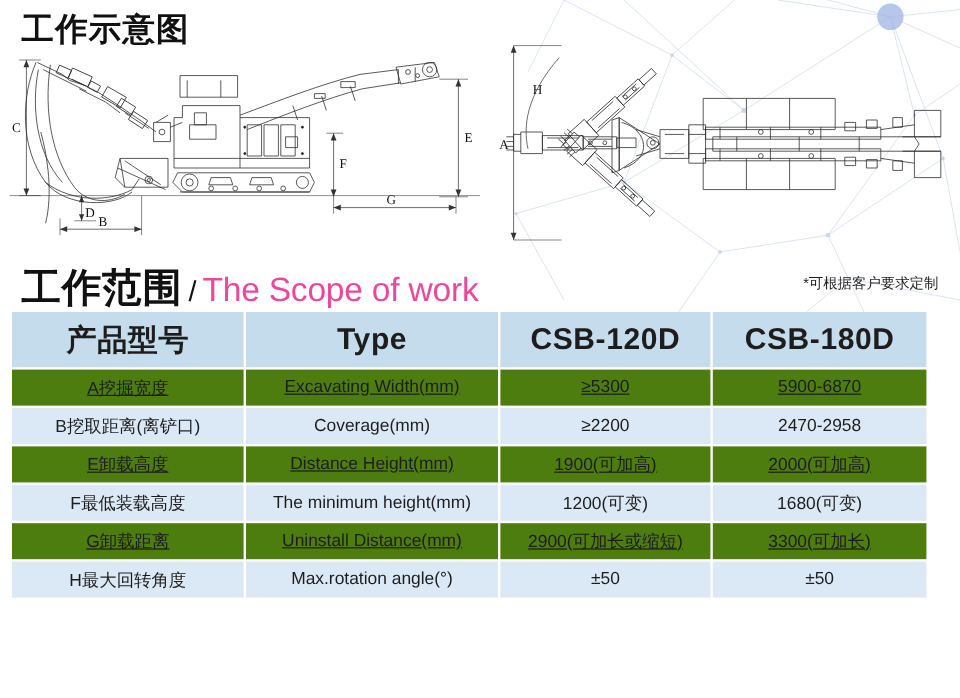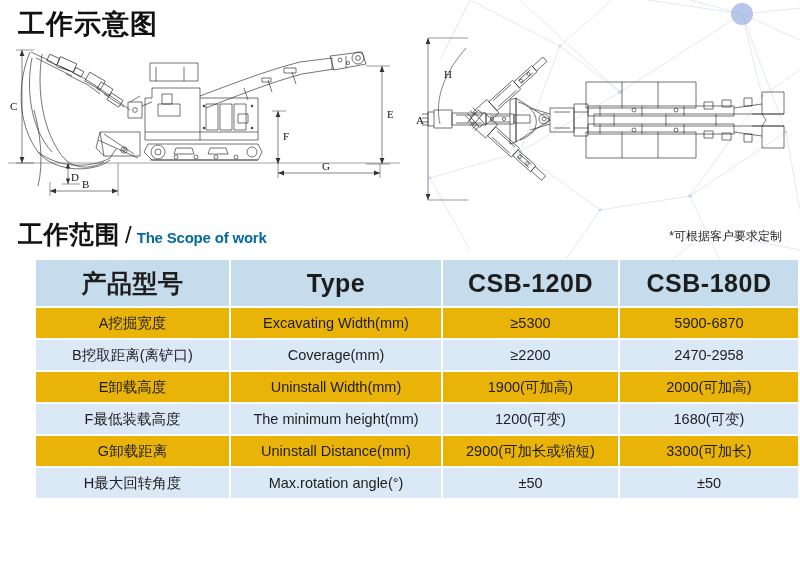--- a/index.html
+++ b/index.html
@@ -19,36 +19,36 @@
   
   .title-main{
     position:absolute;left:18px;top:6px;
     font-size:27px;font-weight:bold;letter-spacing:1px;
     color:#111;z-index:3;
   }
   .scope-head{
     position:absolute;left:18px;top:218px;z-index:3;
     white-space:nowrap;
   }
-  .scope-cn{font-size:25px;font-weight:bold;color:#111;letter-spacing:0.5px;}
+  .scope-cn{font-size:33px;font-weight:bold;color:#111;letter-spacing:0.5px;}
   .scope-sep{font-size:24px;font-weight:300;color:#111;margin:0 5px;}
-  .scope-en{font-size:15px;font-weight:bold;color:#0369a1;letter-spacing:-0.2px;}
+  .scope-en{font-size:28px;font-weight:normal;color:#ec4899;letter-spacing:-0.2px;}
   .custom-note{
     position:absolute;right:18px;top:228px;z-index:3;
     font-size:12px;color:#1f1f1f;white-space:nowrap;
   }
 
   
   .diagram{position:absolute;z-index:2;}
   #diagram-side{left:0px;top:36px;}
   #diagram-top{left:404px;top:28px;}
 
   
   .spec-table{
-    position:absolute;left:34px;top:258px;
+    position:absolute;left:8px;top:258px;
     width:764px;
     border-collapse:separate;
     border-spacing:2px 2px;
     z-index:3;
     table-layout:fixed;
   }
   .spec-table td{
     text-align:center;
     vertical-align:middle;
     padding:0;
@@ -58,21 +58,21 @@
     white-space:nowrap;
     overflow:hidden;
   }
   .spec-table tr.hdr td{
     background:#c5dcec;
     height:46px;
     font-size:25px;
     font-weight:bold;
     letter-spacing:0.5px;
   }
-  .spec-table tr.odd td{background:#eab308;}
+  .spec-table tr.odd td{background:#4d7c0f;text-decoration:underline;}
   .spec-table tr.even td{background:#dbe9f6;}
   .col-a{width:193px;}
   .col-b{width:210px;}
   .col-c{width:175px;}
   .col-d{width:178px;}
   .cell-cn{font-size:15px;}
   .cell-en{font-size:14.5px;}
   .cell-val{font-size:14.5px;}
 </style>
 </head>
@@ -379,21 +379,21 @@
           <td class="cell-val">5900-6870</td>
         </tr>
         <tr class="even">
           <td class="cell-cn">B挖取距离(离铲口)</td>
           <td class="cell-en">Coverage(mm)</td>
           <td class="cell-val">≥2200</td>
           <td class="cell-val">2470-2958</td>
         </tr>
         <tr class="odd">
           <td class="cell-cn">E卸载高度</td>
-          <td class="cell-en">Uninstall Width(mm)</td>
+          <td class="cell-en">Distance Height(mm)</td>
           <td class="cell-val">1900(可加高)</td>
           <td class="cell-val">2000(可加高)</td>
         </tr>
         <tr class="even">
           <td class="cell-cn">F最低装载高度</td>
           <td class="cell-en">The minimum height(mm)</td>
           <td class="cell-val">1200(可变)</td>
           <td class="cell-val">1680(可变)</td>
         </tr>
         <tr class="odd">

